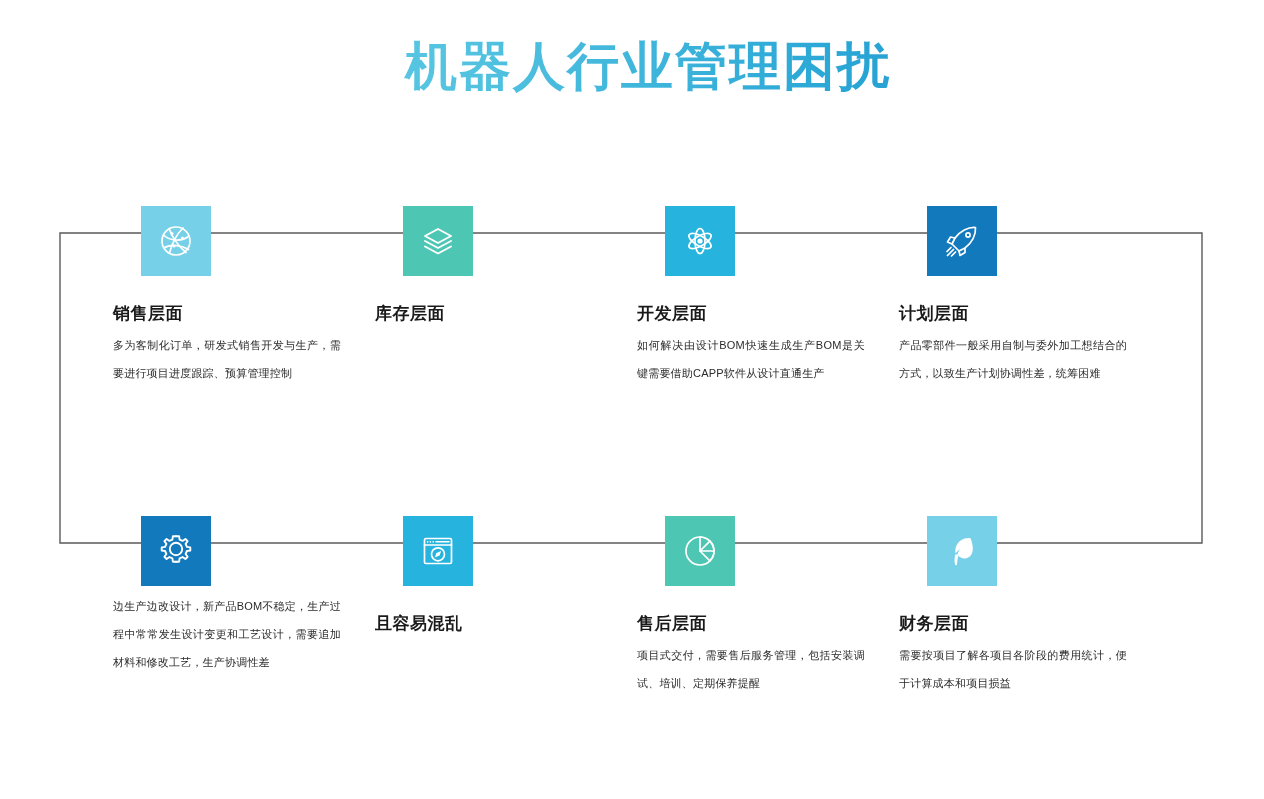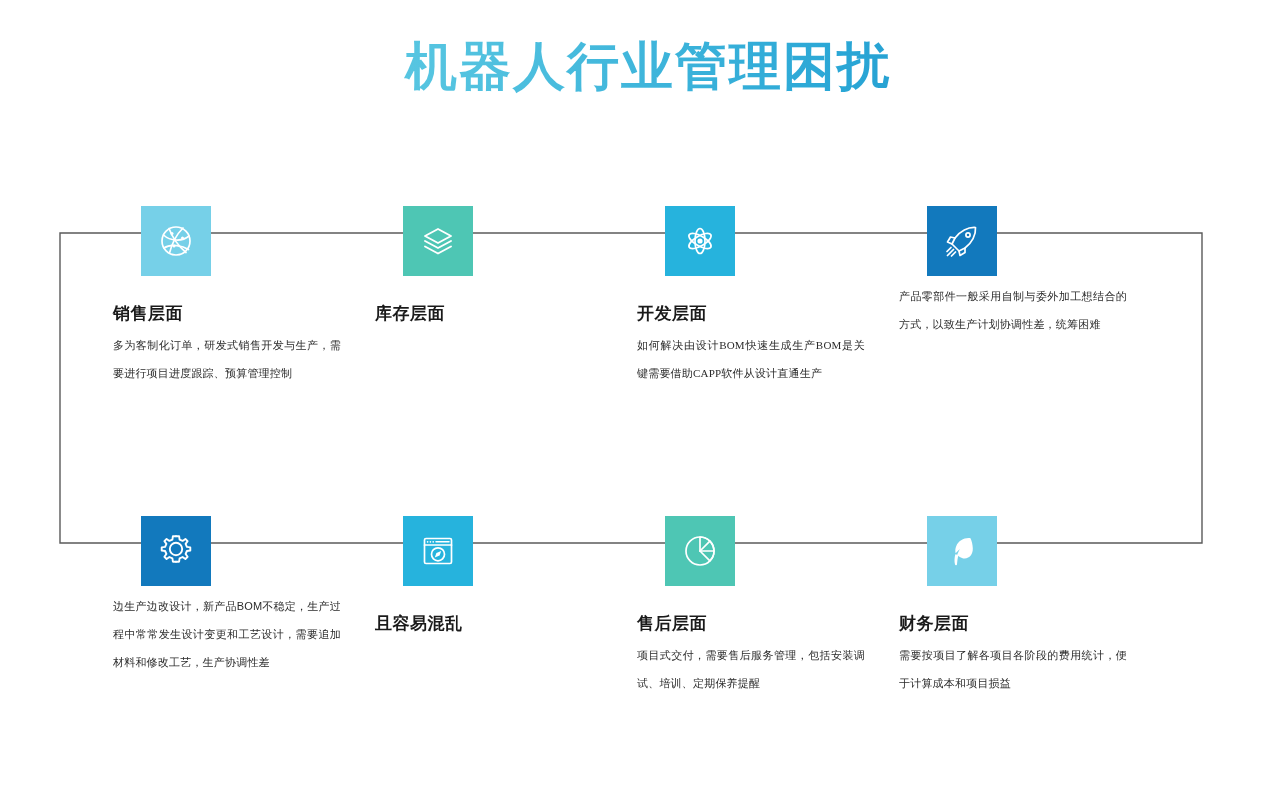--- a/index.html
+++ b/index.html
@@ -54,21 +54,21 @@
     height: 799px;
   }
   .card {
     position: absolute;
     width: 242px;
   }
   .card.r1 { top: 198px; }
   .card.r2 { top: 508px; }
   .card.c1 { left: 113px; }
   .card.c2 { left: 375px; }
-  .card.c3 { left: 637px; font-family: Liberation Serif, serif; }
+  .card.c3 { left: 637px; }
   .card.c4 { left: 899px; }
 
   .icon-tile {
     width: 70px;
     height: 70px;
     margin-left: 28px;
     display: flex;
     align-items: center;
     justify-content: center;
     position: relative;
@@ -165,20 +165,21 @@
       <svg width="40" height="40" viewBox="0 0 40 40" fill="none" stroke="#ffffff" stroke-width="1.7" stroke-linecap="round" stroke-linejoin="round">
         <path d="M33.5 6.5 C26 6, 18 10, 13 17 L10 23 L17 30 L23 27 C30 22, 34 14, 33.5 6.5 Z"></path>
         <circle cx="26" cy="14" r="2.1"></circle>
         <path d="M13 17 L8.5 16 L5.5 21 L10 23"></path>
         <path d="M17 30 L18 34.5 L23 31.5 L23 27"></path>
         <path d="M11.5 28.5 L5.5 34.5"></path>
         <path d="M9 26.5 L5 30.5"></path>
         <path d="M13.5 31 L9.5 35"></path>
       </svg>
     </div>
+    <div class="card-title">计划层面</div>
     <div class="card-body">产品零部件一般采用自制与委外加工想结合的方式，以致生产计划协调性差，统筹困难</div>
   </div>
 
   <div class="card r2 c1">
     <div class="icon-tile" style="background:#1279bd">
       <svg width="40" height="40" viewBox="0 0 40 40" fill="none" stroke="#ffffff" stroke-width="1.9" stroke-linecap="round" stroke-linejoin="round">
         <path d="M20 5.2 L23.1 5.2 L23.6 8.6 L26.6 9.9 L29.4 7.9 L31.6 10.1 L29.6 12.9 L30.9 15.9 L34.3 16.4 L34.3 19.5
                  L30.9 20 L29.6 23 L31.6 25.8 L29.4 28 L26.6 26 L23.6 27.3 L23.1 30.7 L20 30.7"></path>
         <path d="M20 5.2 L16.9 5.2 L16.4 8.6 L13.4 9.9 L10.6 7.9 L8.4 10.1 L10.4 12.9 L9.1 15.9 L5.7 16.4 L5.7 19.5
                  L9.1 20 L10.4 23 L8.4 25.8 L10.6 28 L13.4 26 L16.4 27.3 L16.9 30.7 L20 30.7"></path>

